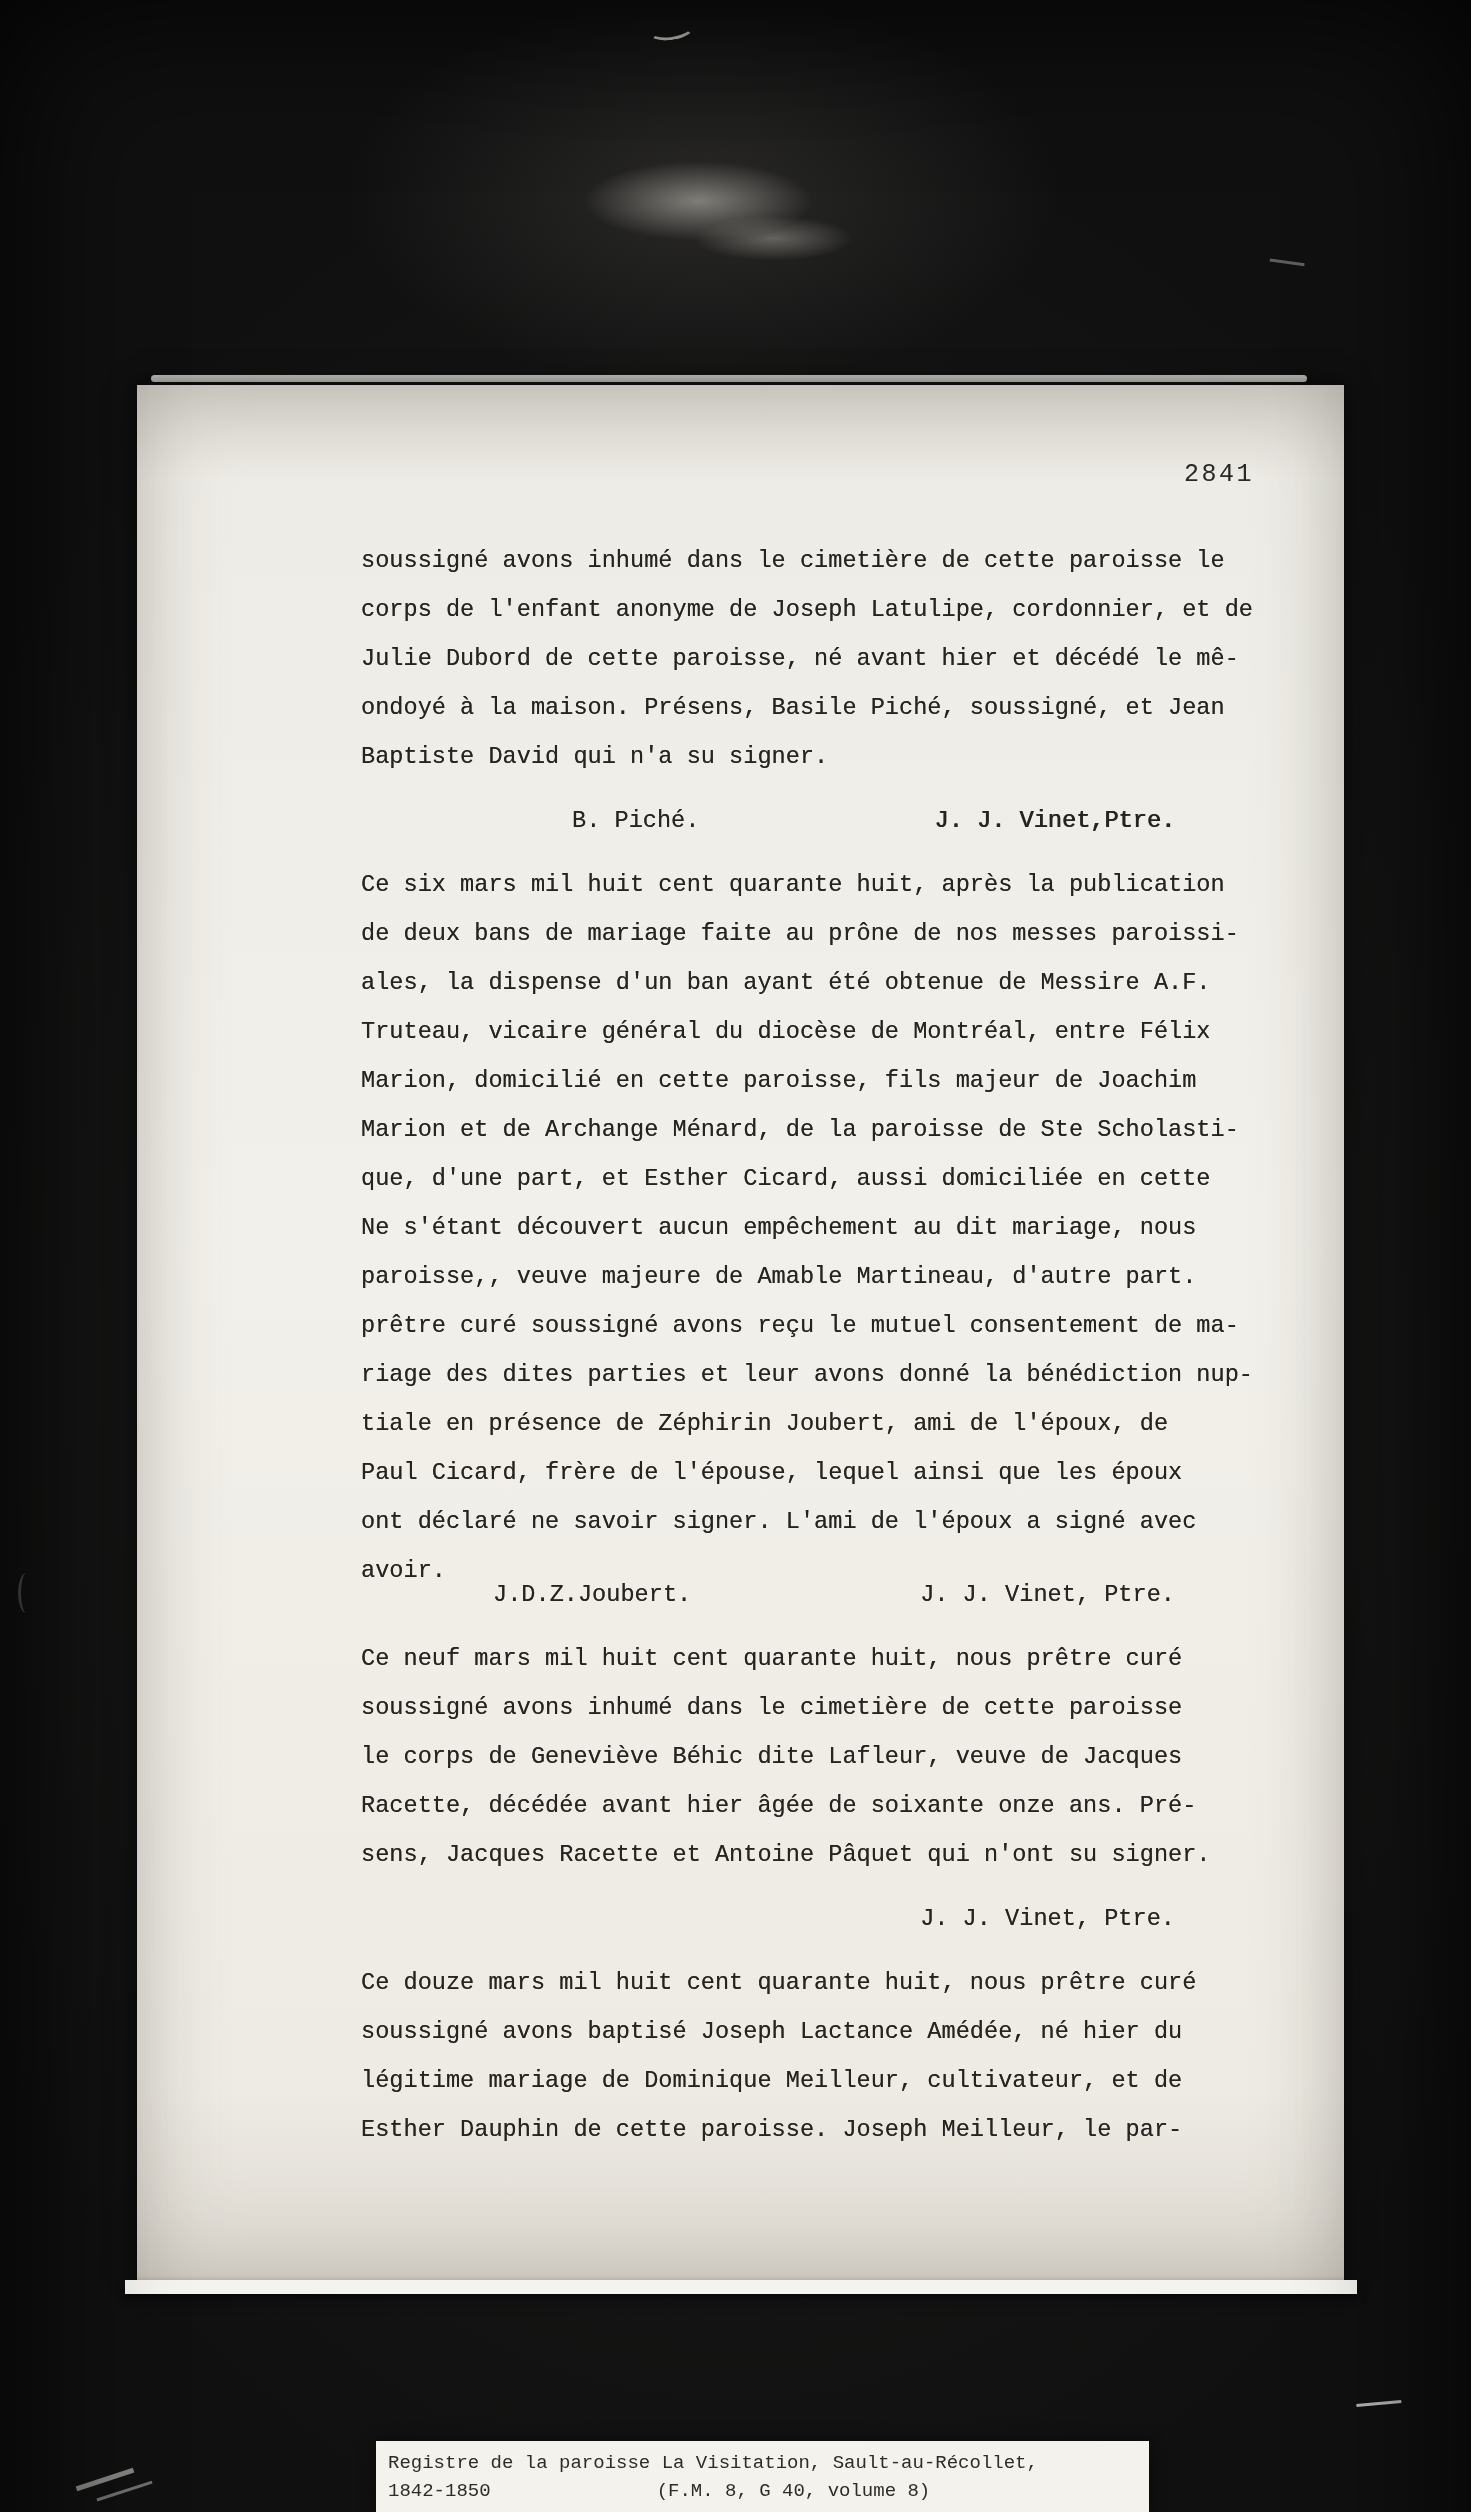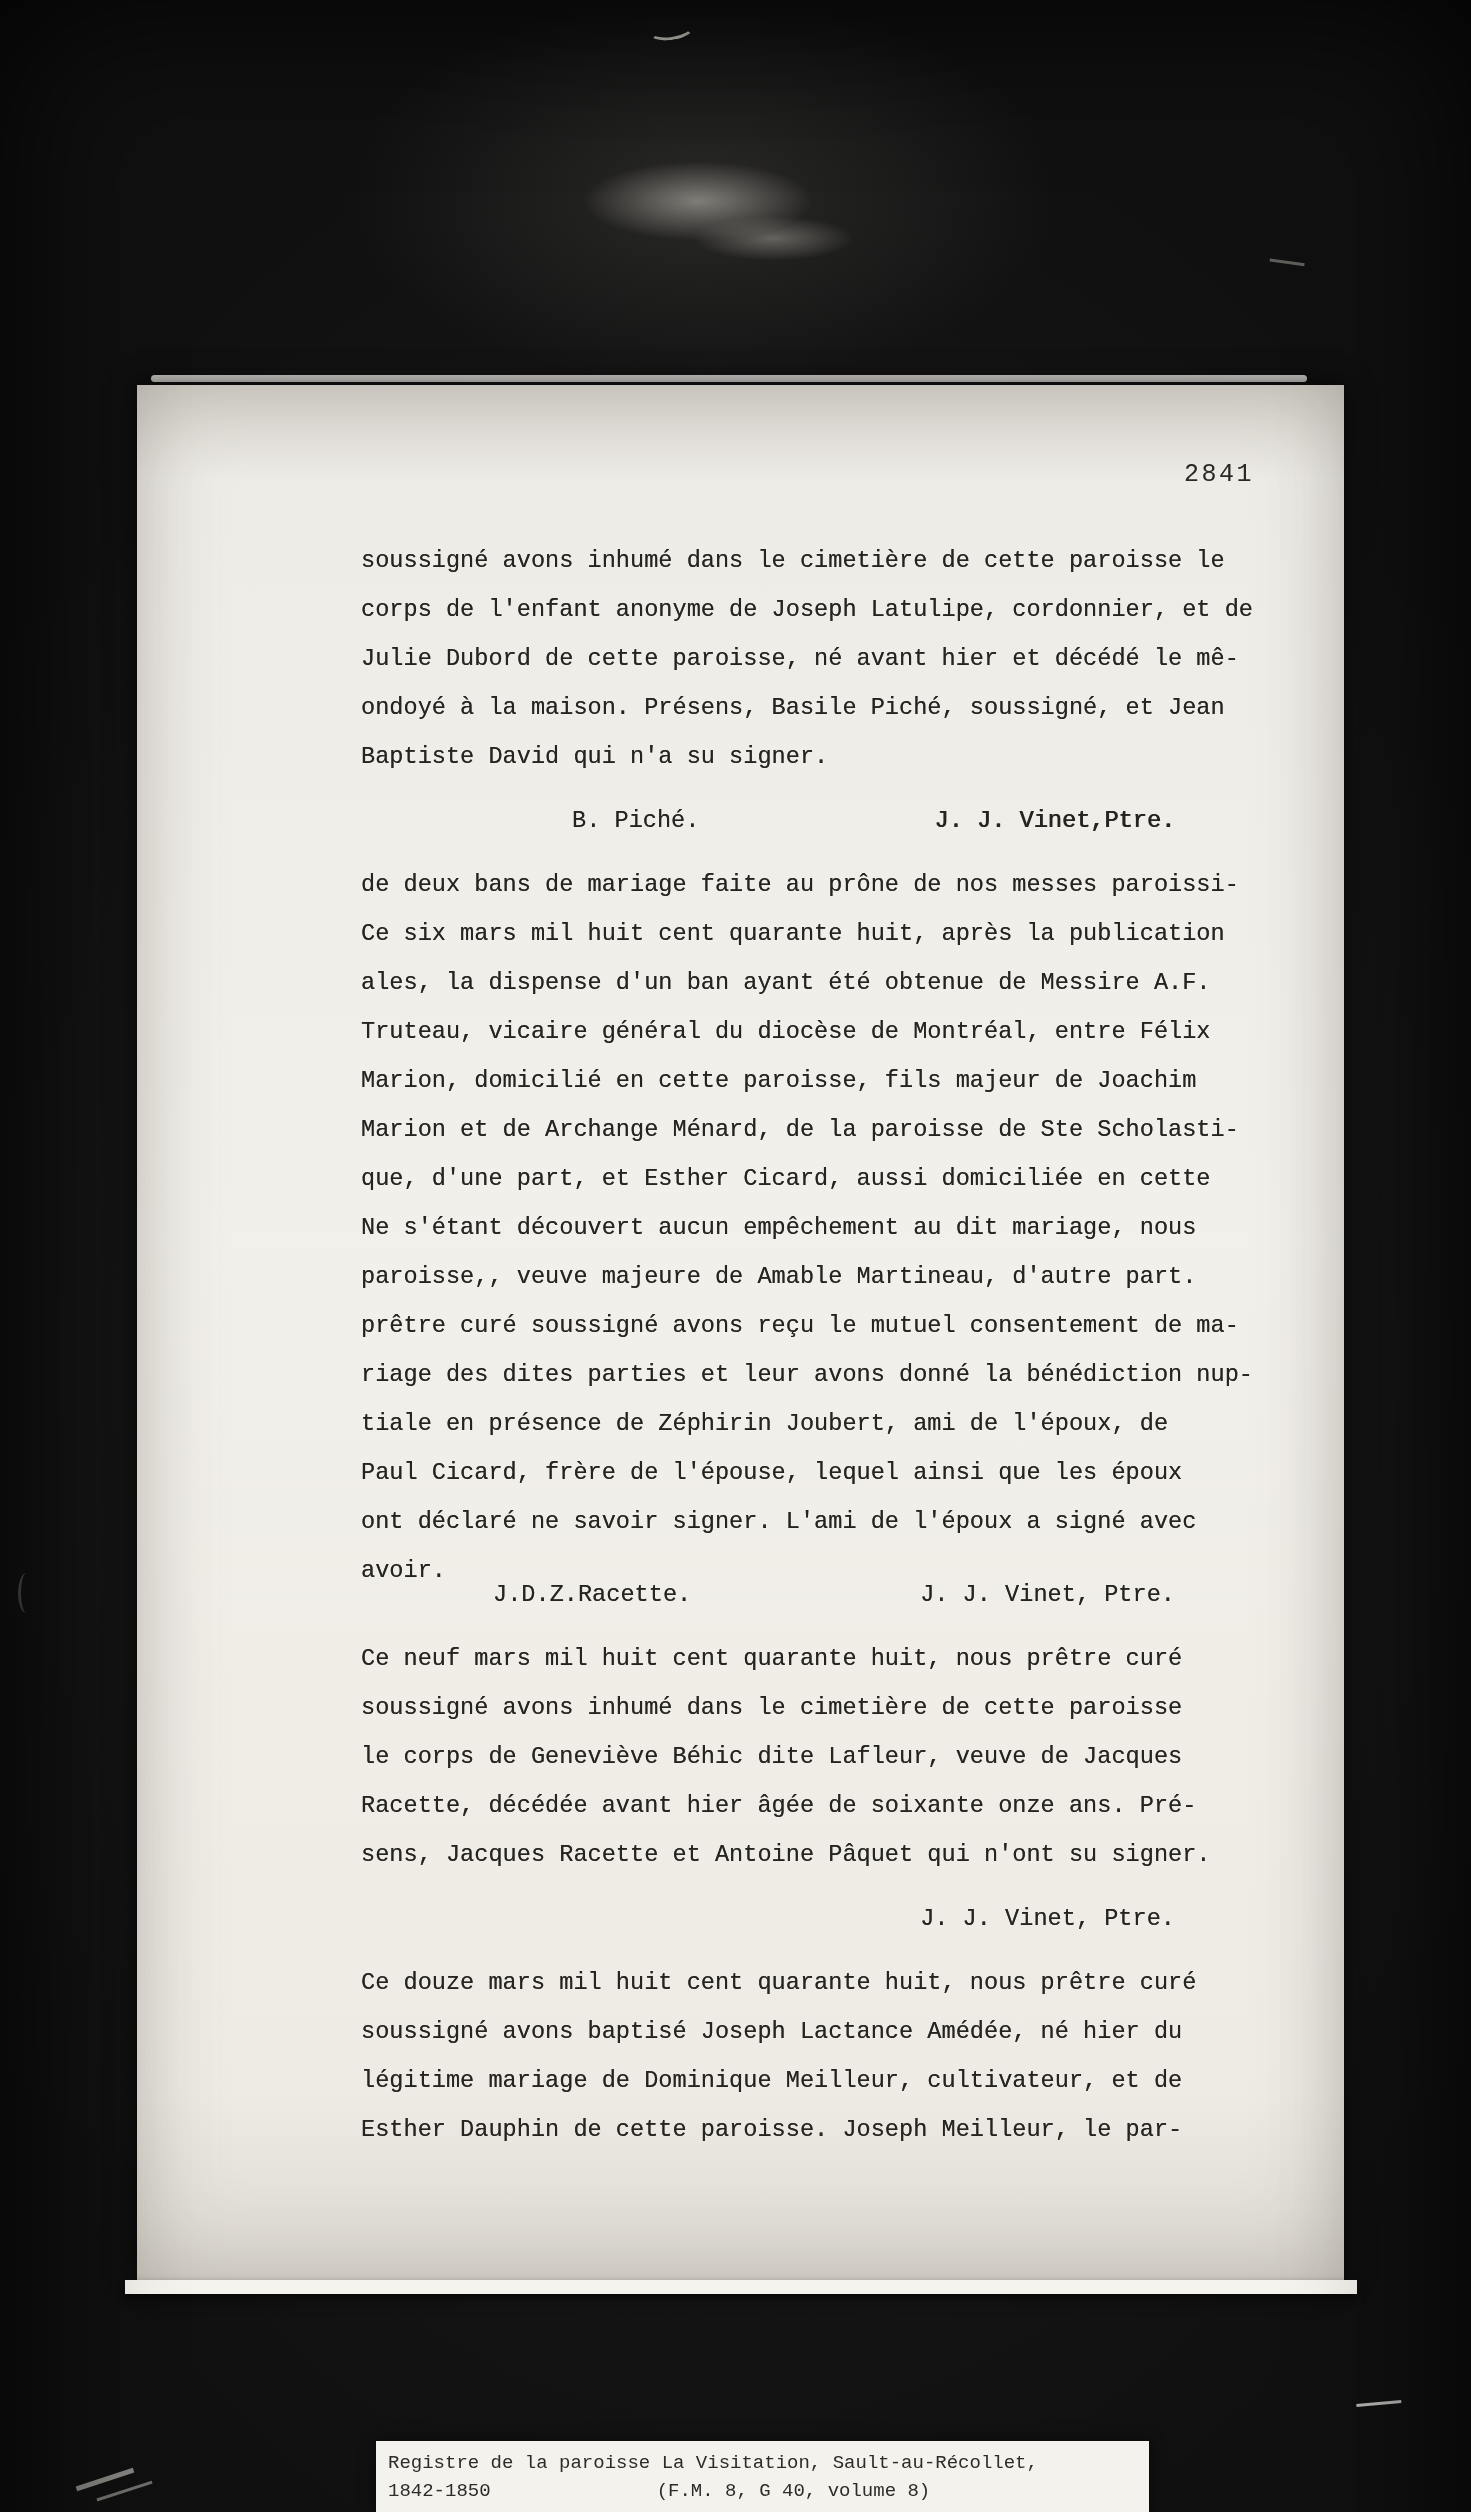--- a/index.html
+++ b/index.html
@@ -141,39 +141,39 @@
           <div class="tline">ondoyé à la maison. Présens, Basile Piché, soussigné, et Jean</div>
           <div class="tline">Baptiste David qui n'a su signer.</div>
         </div>
 
       <div class="sig-row sig-row-1">
         <span class="sig-left">B. Piché.</span>
         <span class="sig-right sig-right-strong">J. J. Vinet,Ptre.</span>
       </div>
 
       <div class="paragraph">
+          <div class="tline">Ce six mars mil huit cent quarante huit, après la publication</div>
           <div class="tline">de deux bans de mariage faite au prône de nos messes paroissi-</div>
-          <div class="tline">Ce six mars mil huit cent quarante huit, après la publication</div>
           <div class="tline">ales, la dispense d'un ban ayant été obtenue de Messire A.F.</div>
           <div class="tline">Truteau, vicaire général du diocèse de Montréal, entre Félix</div>
           <div class="tline">Marion, domicilié en cette paroisse, fils majeur de Joachim</div>
           <div class="tline">Marion et de Archange Ménard, de la paroisse de Ste Scholasti-</div>
           <div class="tline">que, d'une part, et Esther Cicard, aussi domiciliée en cette</div>
           <div class="tline">Ne s'étant découvert aucun empêchement au dit mariage, nous</div>
           <div class="tline">paroisse,, veuve majeure de Amable Martineau, d'autre part.</div>
           <div class="tline">prêtre curé soussigné avons reçu le mutuel consentement de ma-</div>
           <div class="tline">riage des dites parties et leur avons donné la bénédiction nup-</div>
           <div class="tline">tiale en présence de Zéphirin Joubert, ami de l'époux, de</div>
           <div class="tline">Paul Cicard, frère de l'épouse, lequel ainsi que les époux</div>
           <div class="tline">ont déclaré ne savoir signer. L'ami de l'époux a signé avec</div>
           <div class="tline">avoir.</div>
         </div>
 
       <div class="sig-row sig-row-2">
-        <span class="sig-left">J.D.Z.Racette.</span>
+        <span class="sig-left">J.D.Z.Joubert.</span>
         <span class="sig-right">J. J. Vinet, Ptre.</span>
       </div>
 
       <div class="paragraph">
           <div class="tline">Ce neuf mars mil huit cent quarante huit, nous prêtre curé</div>
           <div class="tline">soussigné avons inhumé dans le cimetière de cette paroisse</div>
           <div class="tline">le corps de Geneviève Béhic dite Lafleur, veuve de Jacques</div>
           <div class="tline">Racette, décédée avant hier âgée de soixante onze ans. Pré-</div>
           <div class="tline">sens, Jacques Racette et Antoine Pâquet qui n'ont su signer.</div>
         </div>

